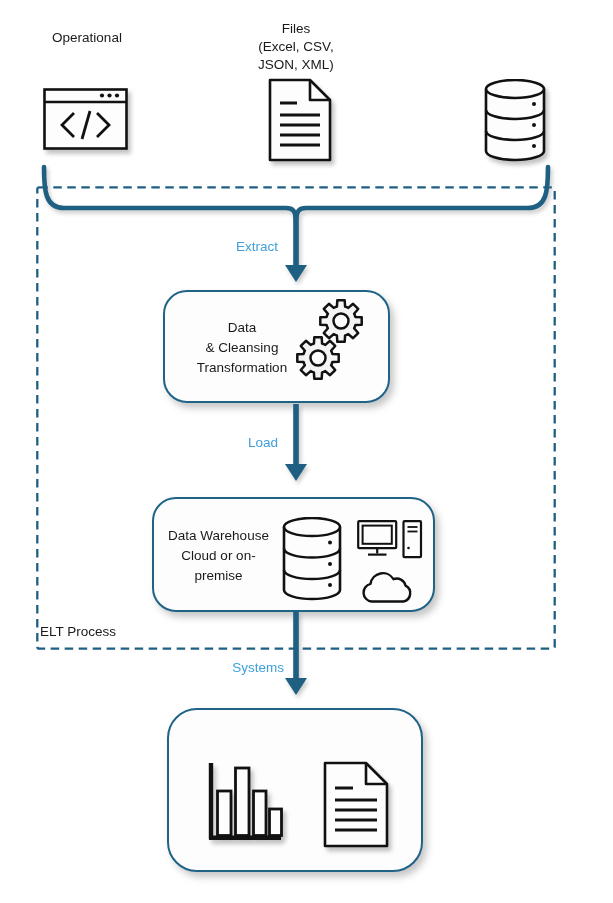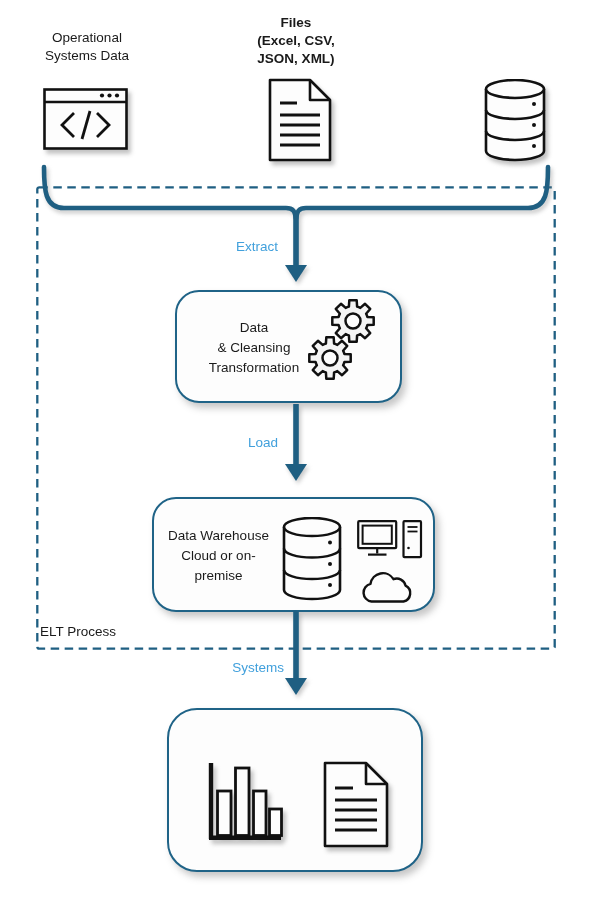--- a/index.html
+++ b/index.html
@@ -24,23 +24,22 @@
   .flow-svg { filter:drop-shadow(2px 3px 2px rgba(120,120,120,0.4)); }
   svg { display:block; }
 </style>
 </head>
 <body>
 
 <div class="canvas">
 
   <div class="abs src-label" style="left:16px; top:29px; width:142px;">
     <div>Operational</div>
-    <div>Systems Data</div>
   </div>
-  <div class="abs src-label" style="left:226px; top:14px; width:140px;font-weight:bold;">
+  <div class="abs src-label" style="left:226px; top:20px; width:140px;">
     <div>Files</div>
     <div>(Excel, CSV,</div>
     <div>JSON, XML)</div>
   </div>
 
   <svg class="abs icon-svg" style="left:43px; top:88px;" width="85" height="62" viewBox="0 0 85 62">
     <rect x="1.5" y="1.5" width="82" height="59" fill="#fdfdfd" stroke="#111" stroke-width="2.6"></rect>
     <line x1="1.5" y1="14" x2="83.5" y2="14" stroke="#111" stroke-width="2.4"></line>
     <circle cx="59" cy="7.5" r="2.1" fill="#111"></circle>
     <circle cx="66.5" cy="7.5" r="2.1" fill="#111"></circle>
@@ -75,21 +74,21 @@
   </svg>
   <div class="abs elt-label" style="left:40px; top:624px;">ELT Process</div>
 
   <svg class="abs flow-svg" style="left:36px; top:164px;" width="520" height="122" viewBox="0 0 520 122">
     <path d="M8,3 C8,26 9,44 28,44 L250,44 C257,44 259,47 260,55 C261,47 263,44 270,44 L492,44 C511,44 512,26 512,3" fill="none" stroke="#1F5F82" stroke-width="4.6" stroke-linecap="round"></path>
     <line x1="260" y1="50" x2="260" y2="103" stroke="#1F5F82" stroke-width="5.6"></line>
     <polygon points="249,101 271,101 260,118" fill="#1F5F82"></polygon>
   </svg>
   <div class="abs flow-label" style="left:198px; top:239px; width:80px;">Extract</div>
 
-  <div class="node-box" style="left:175px; top:290px; width:227px; height:113px;padding-left:44px;">
+  <div class="node-box" style="left:163px; top:290px; width:227px; height:113px;padding-left:44px;">
     <div class="box-text" style="left:12px; top:26px; width:130px;">
       <div>Data</div>
       <div>&amp; Cleansing</div>
       <div>Transformation</div>
     </div>
     <svg class="abs" style="left:130px; top:5px;" width="70" height="86" viewBox="0 0 70 86">
       <g transform="translate(46,24)">
         <path d="M14.4,-4.1 L20.7,-3.7 L20.7,3.7 L14.4,4.1 A15,15 0 0 1 13.1,7.3 L17.2,12.05 L12.05,17.2 L7.3,13.1 A15,15 0 0 1 4.1,14.4 L3.7,20.7 L-3.7,20.7 L-4.1,14.4 A15,15 0 0 1 -7.3,13.1 L-12.05,17.2 L-17.2,12.05 L-13.1,7.3 A15,15 0 0 1 -14.4,4.1 L-20.7,3.7 L-20.7,-3.7 L-14.4,-4.1 A15,15 0 0 1 -13.1,-7.3 L-17.2,-12.05 L-12.05,-17.2 L-7.3,-13.1 A15,15 0 0 1 -4.1,-14.4 L-3.7,-20.7 L3.7,-20.7 L4.1,-14.4 A15,15 0 0 1 7.3,-13.1 L12.05,-17.2 L17.2,-12.05 L13.1,-7.3 A15,15 0 0 1 14.4,-4.1 Z" fill="#f4f4f4" stroke="#111" stroke-width="2.5" stroke-linejoin="round"></path>
         <circle cx="0" cy="0" r="7.5" fill="#fdfdfd" stroke="#111" stroke-width="2.5"></circle>
       </g>

